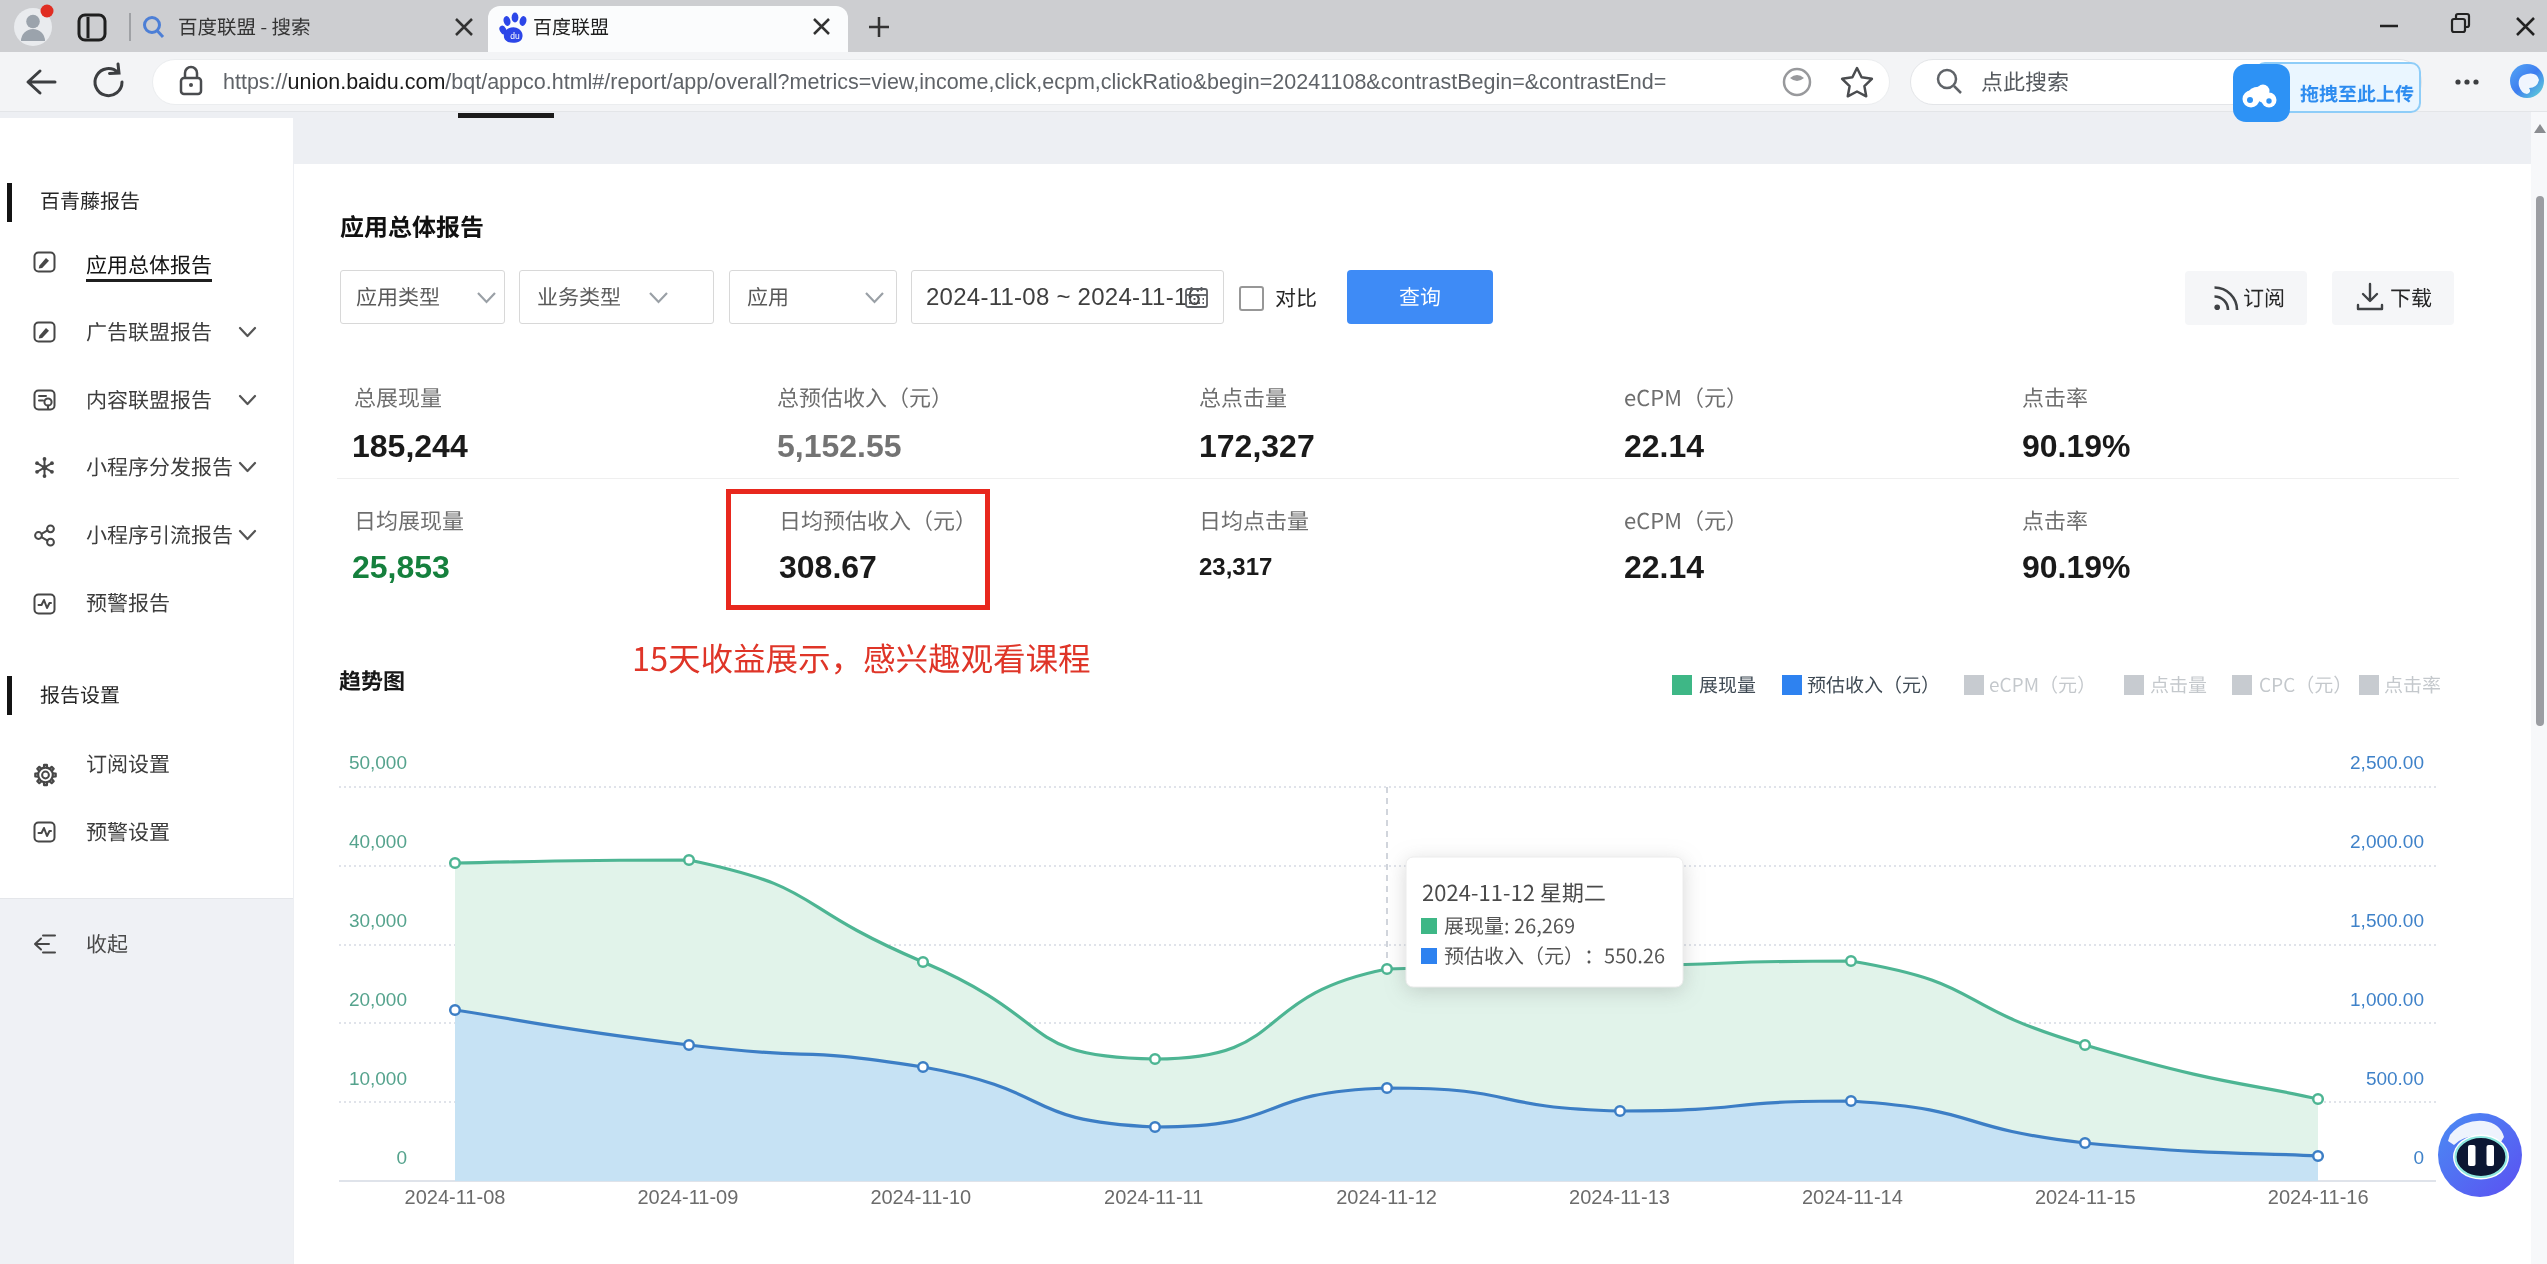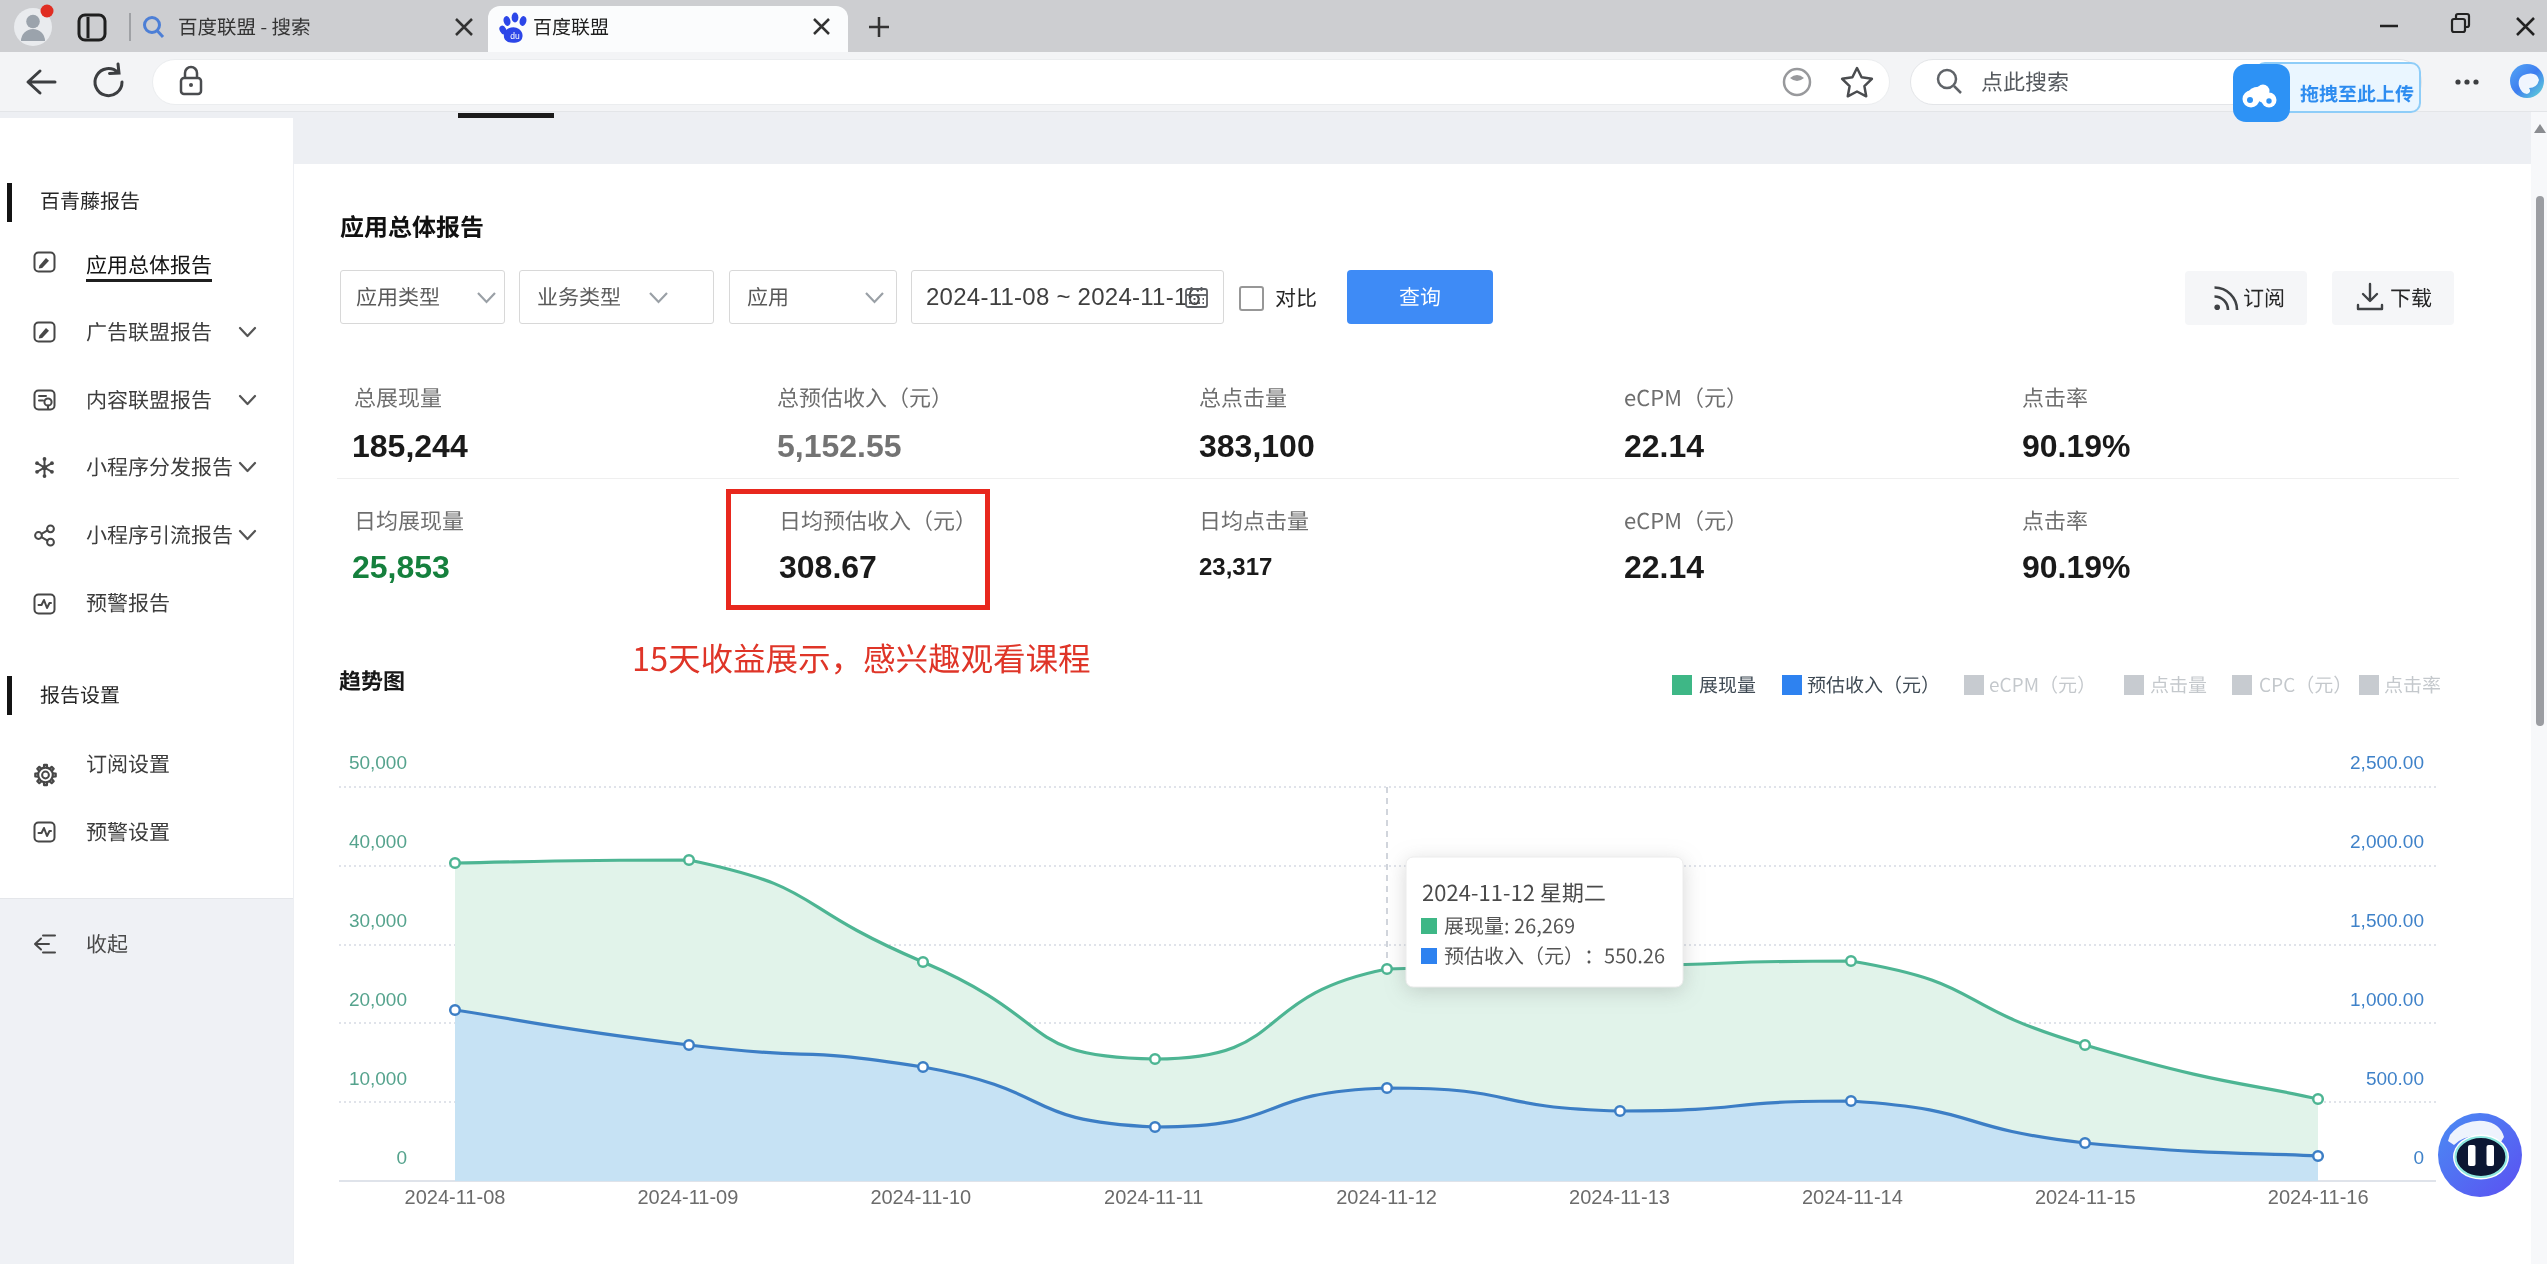--- a/index.html
+++ b/index.html
@@ -29,24 +29,25 @@
     <div class="abs" style="left:340px;top:270px;width:165px;height:54px;background:#fff;border:1px solid #d8d8d8;border-radius:3px"></div>
     <div class="abs" style="left:519px;top:270px;width:195px;height:54px;background:#fff;border:1px solid #d8d8d8;border-radius:3px"></div>
     <div class="abs" style="left:729px;top:270px;width:168px;height:54px;background:#fff;border:1px solid #d8d8d8;border-radius:3px"></div>
     <div class="abs" style="left:911px;top:270px;width:313px;height:54px;background:#fff;border:1px solid #d8d8d8;border-radius:3px"></div>
     <div class="abs" style="left:1239px;top:286px;width:25px;height:25px;background:#fff;border:2px solid #979797;border-radius:3px"></div>
     <div class="abs" style="left:1347px;top:270px;width:146px;height:54px;background:#3e8bf6;border-radius:4px"></div>
     <div class="abs" style="left:2185px;top:271px;width:122px;height:54px;background:#f5f6f8;border-radius:4px"></div>
     <div class="abs" style="left:2332px;top:271px;width:122px;height:54px;background:#f5f6f8;border-radius:4px"></div>
     <div class="abs" style="left:337px;top:478px;width:2122px;height:1px;background:#efefef"></div>
     <div class="abs" style="left:726px;top:489px;width:264px;height:121px;border:5px solid #e8281e"></div>
+    <div class="abs" style="left:223px;top:65.875px;font-size:21.5px;line-height:32.25px;color:#5f6368;font-weight:400;white-space:nowrap">https://<b style="color:#1a1a1a;font-weight:400">union.baidu.com</b>/bqt/appco.html#/report/app/overall?metrics=view,income,click,ecpm,clickRatio&amp;begin=20241108&amp;contrastBegin=&amp;contrastEnd=</div>
     <div class="abs" style="left:926px;top:282.0px;font-size:24px;line-height:30.0px;color:#3f3f3f;font-weight:400;letter-spacing:0.25px;white-space:nowrap">2024-11-08 ~ 2024-11-16</div>
     <div class="abs" style="left:352px;top:422.0px;font-size:32px;line-height:48.0px;color:#1a1a1a;font-weight:700;white-space:nowrap">185,244</div>
     <div class="abs" style="left:777px;top:422.0px;font-size:32px;line-height:48.0px;color:#737373;font-weight:700;white-space:nowrap">5,152.55</div>
-    <div class="abs" style="left:1199px;top:422.0px;font-size:32px;line-height:48.0px;color:#1a1a1a;font-weight:700;white-space:nowrap">383,100</div>
+    <div class="abs" style="left:1199px;top:422.0px;font-size:32px;line-height:48.0px;color:#1a1a1a;font-weight:700;white-space:nowrap">172,327</div>
     <div class="abs" style="left:1624px;top:422.0px;font-size:32px;line-height:48.0px;color:#1a1a1a;font-weight:700;white-space:nowrap">22.14</div>
     <div class="abs" style="left:2022px;top:422.0px;font-size:32px;line-height:48.0px;color:#1a1a1a;font-weight:700;white-space:nowrap">90.19%</div>
     <div class="abs" style="left:352px;top:543.0px;font-size:32px;line-height:48.0px;color:#15803d;font-weight:700;white-space:nowrap">25,853</div>
     <div class="abs" style="left:779px;top:543.0px;font-size:32px;line-height:48.0px;color:#1a1a1a;font-weight:700;white-space:nowrap">308.67</div>
     <div class="abs" style="left:1199px;top:543.0px;font-size:24px;line-height:48.0px;color:#1a1a1a;font-weight:700;white-space:nowrap">23,317</div>
     <div class="abs" style="left:1624px;top:543.0px;font-size:32px;line-height:48.0px;color:#1a1a1a;font-weight:700;white-space:nowrap">22.14</div>
     <div class="abs" style="left:2022px;top:543.0px;font-size:32px;line-height:48.0px;color:#1a1a1a;font-weight:700;white-space:nowrap">90.19%</div>
     <svg width="2547" height="1264" viewBox="0 0 2547 1264">
       <defs>
 <linearGradient id="robot" x1="0" y1="0" x2="1" y2="1">

